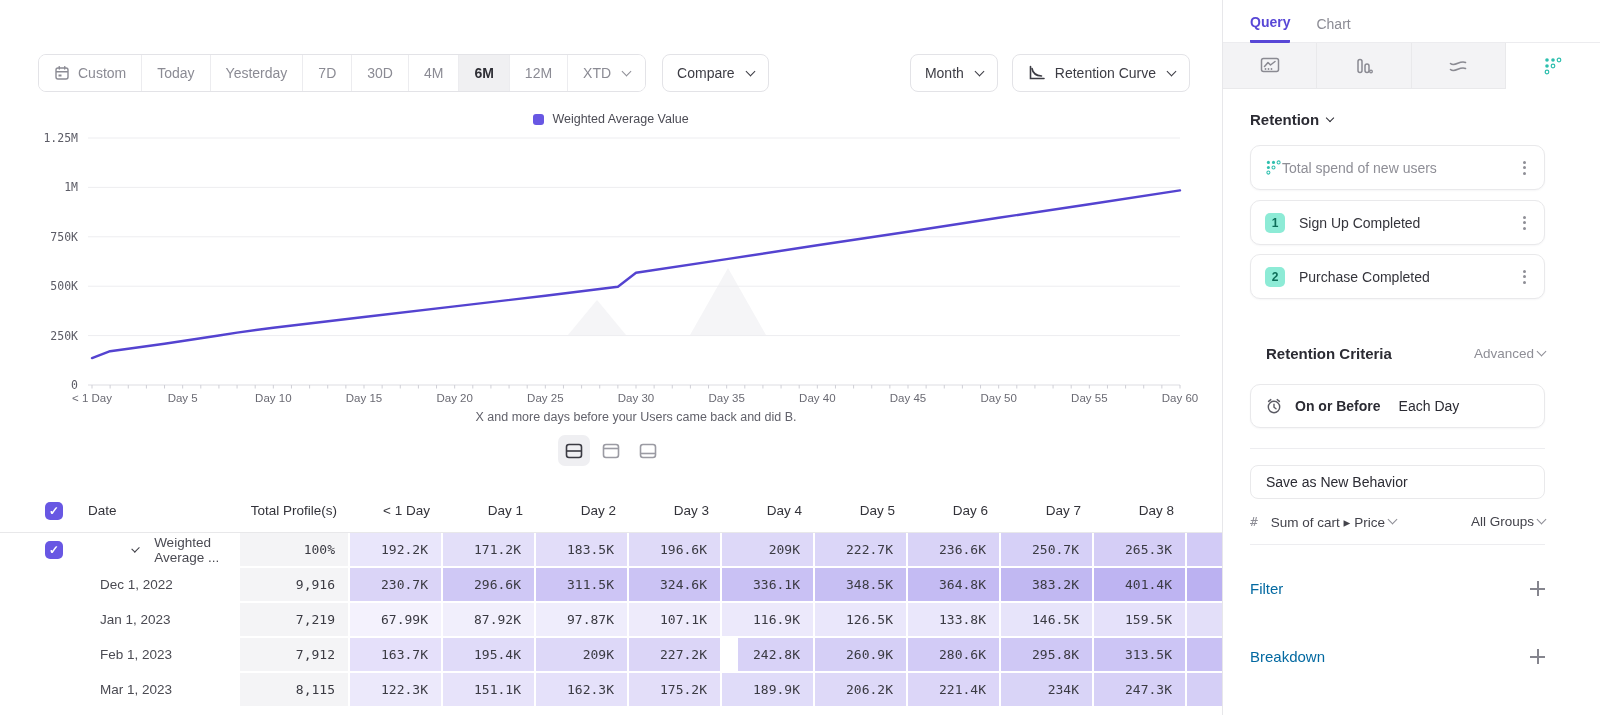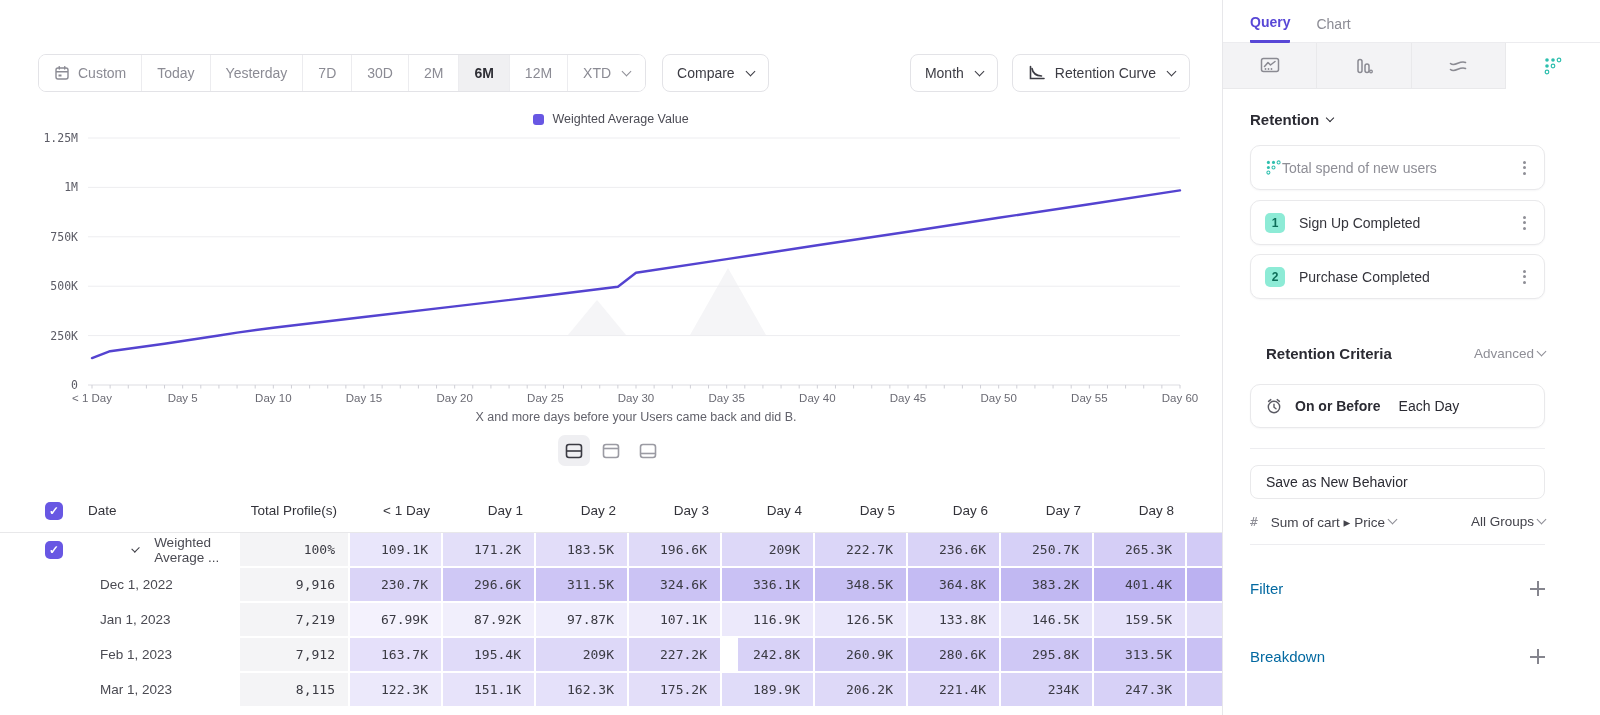--- a/index.html
+++ b/index.html
@@ -114,21 +114,21 @@
           <div class="seg-item">
             <span>Yesterday</span>
           </div>
           <div class="seg-item">
             <span>7D</span>
           </div>
           <div class="seg-item">
             <span>30D</span>
           </div>
           <div class="seg-item">
-            <span>2M</span>
+            <span>4M</span>
           </div>
           <div class="seg-item active">
             <span>6M</span>
           </div>
           <div class="seg-item">
             <span>12M</span>
           </div>
           <div class="seg-item">
             <span>XTD</span>
             <span class="chev gray"></span>
@@ -311,21 +311,21 @@
           <div class="hcell"></div>
         </div>
       <div class="tbody" id="table-body">
           <div class="trow">
             <div class="dcell" style="padding-left: 45px;">
               <span class="cbx"></span>
               <span class="expand-chev" style="margin-left: 70px;"></span>
               <span style="margin-left: 16px;">Weighted Average ...</span>
             </div>
             <div class="cell total">100%</div>
-            <div class="cell" style="background: rgba(105, 82, 224, 0.145);">109.1K</div>
+            <div class="cell" style="background: rgba(105, 82, 224, 0.145);">192.2K</div>
             <div class="cell" style="background: rgba(105, 82, 224, 0.184);">171.2K</div>
             <div class="cell" style="background: rgba(105, 82, 224, 0.196);">183.5K</div>
             <div class="cell" style="background: rgba(105, 82, 224, 0.21);">196.6K</div>
             <div class="cell" style="background: rgba(105, 82, 224, 0.224);">209K</div>
             <div class="cell" style="background: rgba(105, 82, 224, 0.24);">222.7K</div>
             <div class="cell" style="background: rgba(105, 82, 224, 0.255);">236.6K</div>
             <div class="cell" style="background: rgba(105, 82, 224, 0.27);">250.7K</div>
             <div class="cell" style="background: rgba(105, 82, 224, 0.282);">265.3K</div>
             <div class="cell edge" style="background: rgba(105, 82, 224, 0.3);"></div>
           </div>

